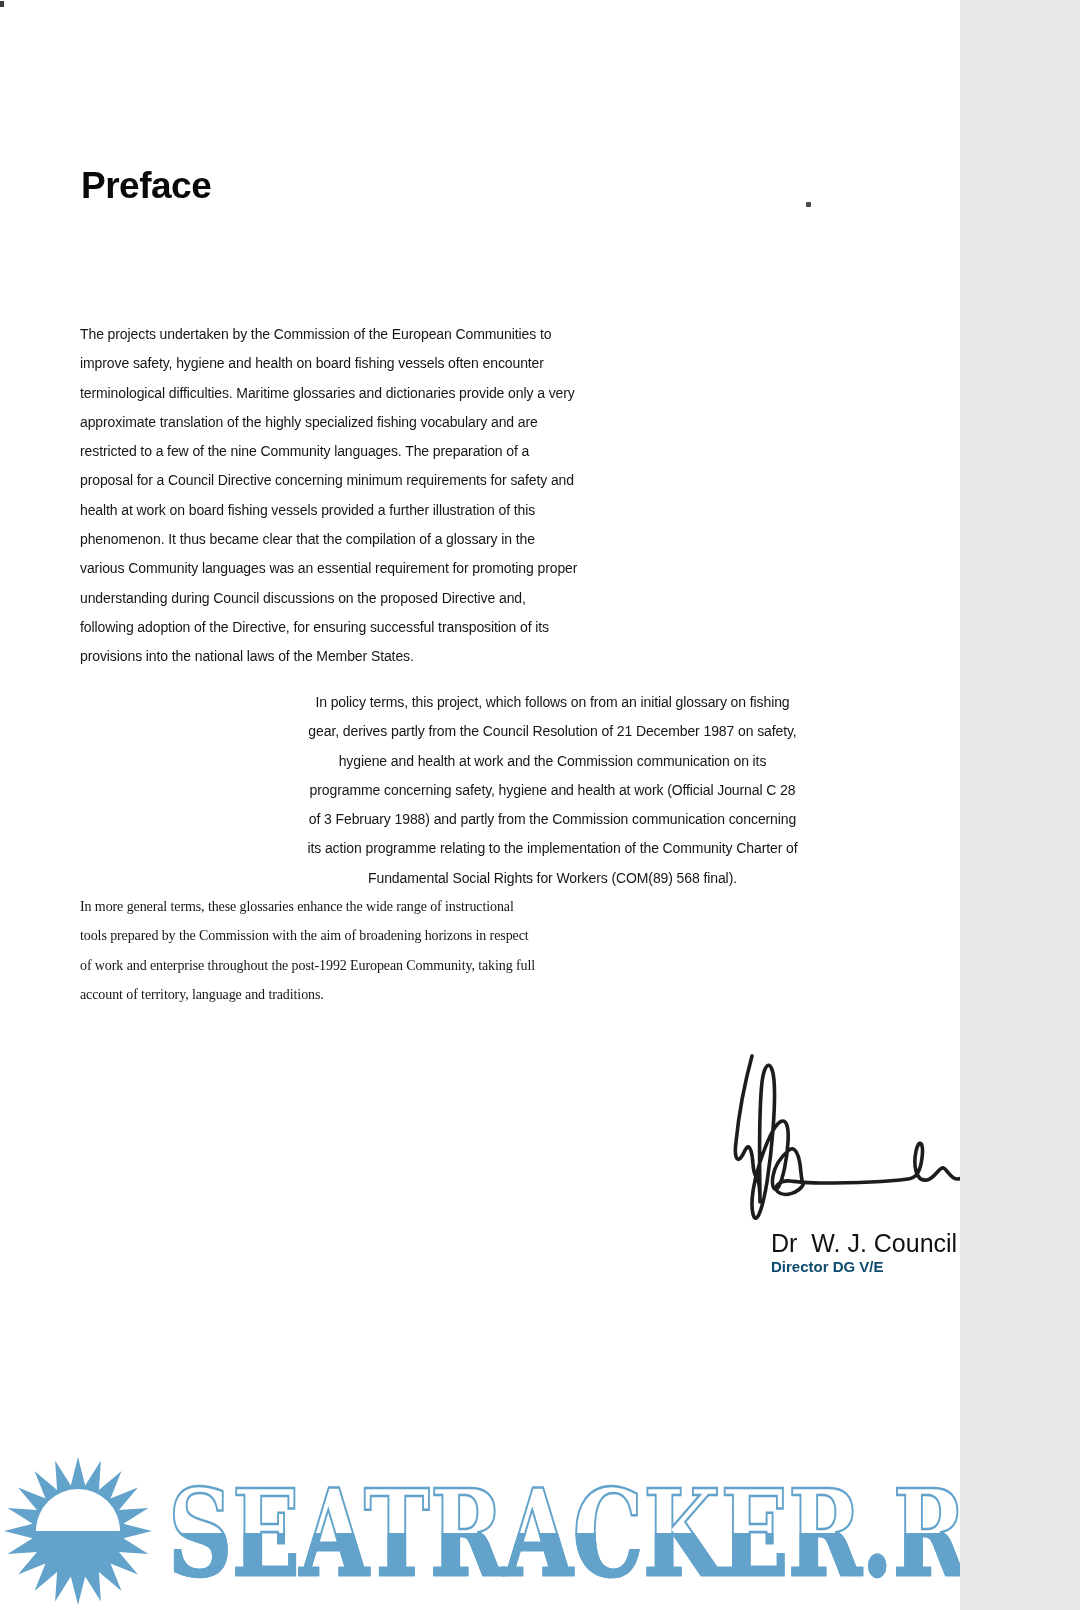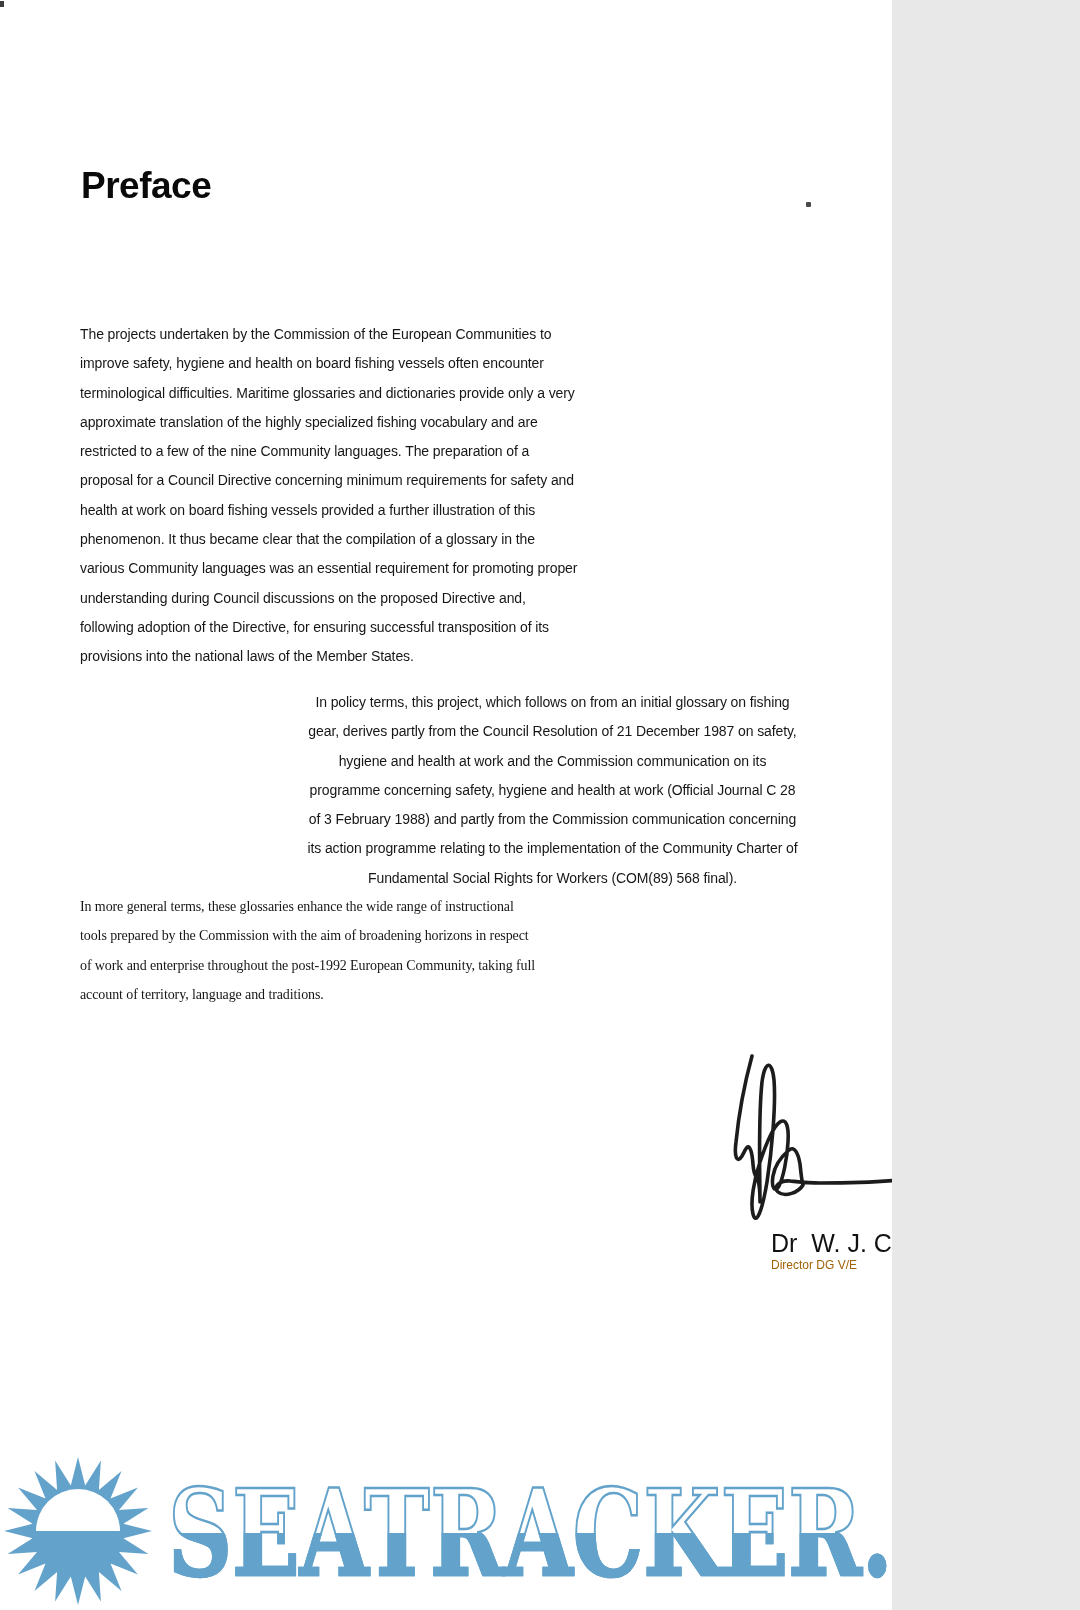--- a/index.html
+++ b/index.html
@@ -1,19 +1,19 @@
 <!DOCTYPE html>
 <html style="--wm: #63a3cb;"><head>
 <meta charset="utf-8">
 <style>
   :root { --wm: #63a3cb; --ink: #1c1c1c; }
   html, body { margin: 0; padding: 0; background: #e8e8e8; }
   .page {
     position: relative;
-    width: 892px;
+    width: 960px;
     height: 1610px;
     background: #ffffff;
     overflow: hidden;
     font-family: "Liberation Sans", "DejaVu Sans", sans-serif;
   }
   .speck { position: absolute; background: #3c3c3c; }
   .speck-tl { left: 0; top: 1px; width: 4px; height: 6px; }
   .title-dot { left: 806px; top: 202px; width: 5px; height: 5px; background: #4a4a4a; border-radius: 1px; }
 
   .title {
@@ -63,23 +63,23 @@
     left: 771px;
     top: 1229px;
     font-size: 25px;
     color: #111;
     white-space: pre;
   }
   .sig-title {
     position: absolute;
     left: 771px;
     top: 1258px;
-    font-size: 12px;
-    font-weight: normal;
-    color: #a16207;
+    font-size: 15px;
+    font-weight: bold;
+    color: #0c4a6e;
   }
 
   .watermark-svg {
     position: absolute;
     left: 0;
     top: 1385px;
     width: 1080px;
     height: 225px;
   }
   .wm-fill { fill: var(--wm); }

